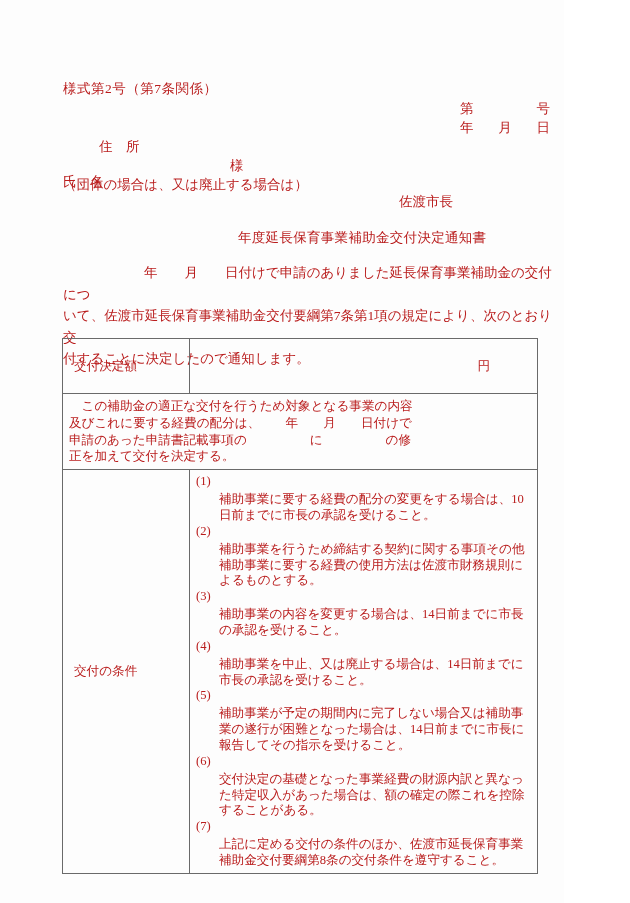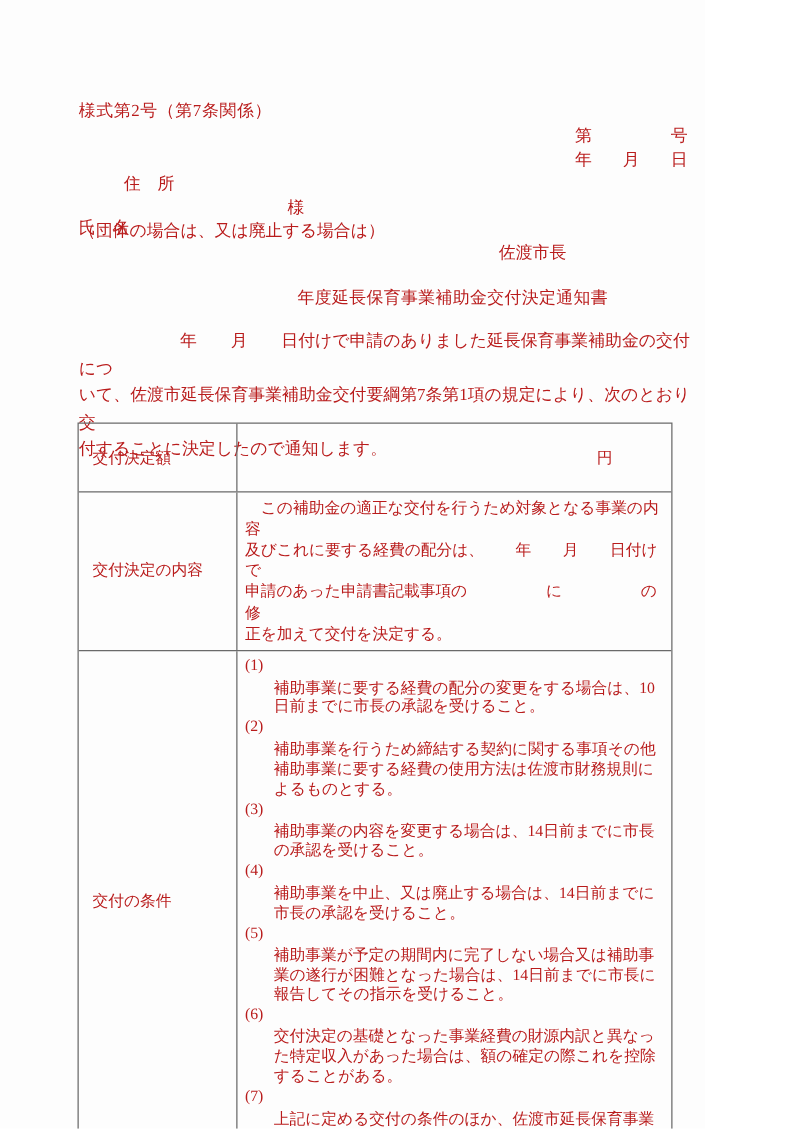--- a/index.html
+++ b/index.html
@@ -96,21 +96,20 @@
 付することに決定したので通知します。</div>
 
   <div class="doc-table">
 
     <div class="t-row row-amount">
       <div class="t-label">交付決定額</div>
       <div class="t-cell cell-amount">円</div>
     </div>
 
     <div class="t-row row-content">
-      <div class="t-label">交付決定の内容</div>
       <div class="t-cell cell-content">　この補助金の適正な交付を行うため対象となる事業の内容
 及びこれに要する経費の配分は、　　年　　月　　日付けで
 申請のあった申請書記載事項の　　　　　に　　　　　の修
 正を加えて交付を決定する。</div>
     </div>
 
     <div class="t-row row-cond">
       <div class="t-label">交付の条件</div>
       <div class="t-cell cell-cond">
         <div class="cond-item">

